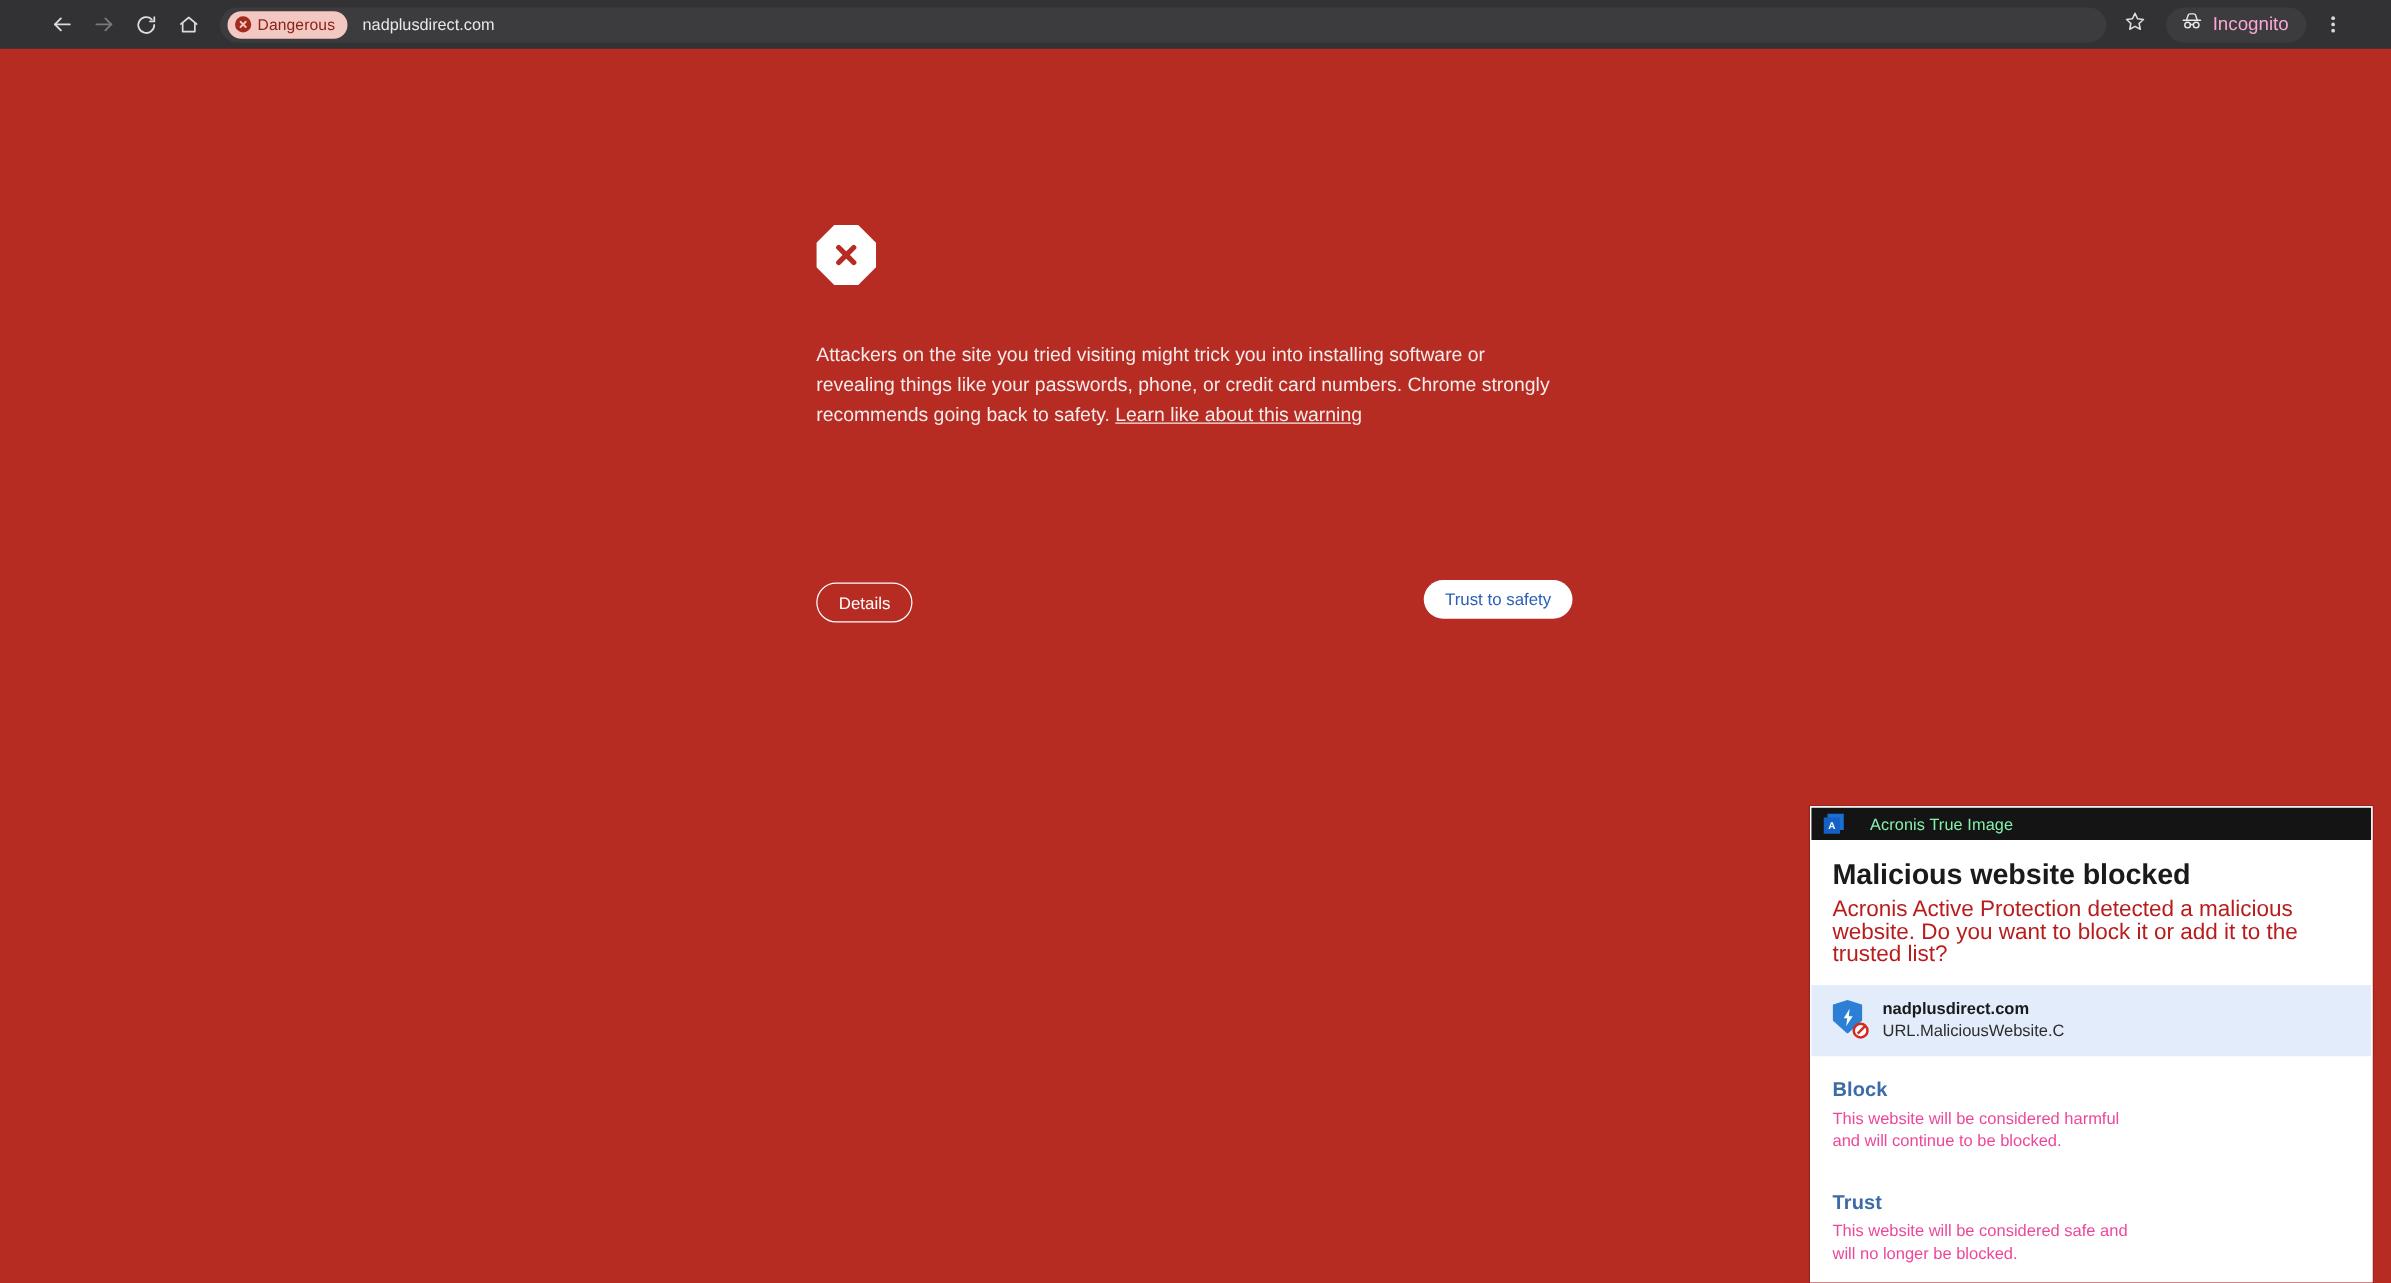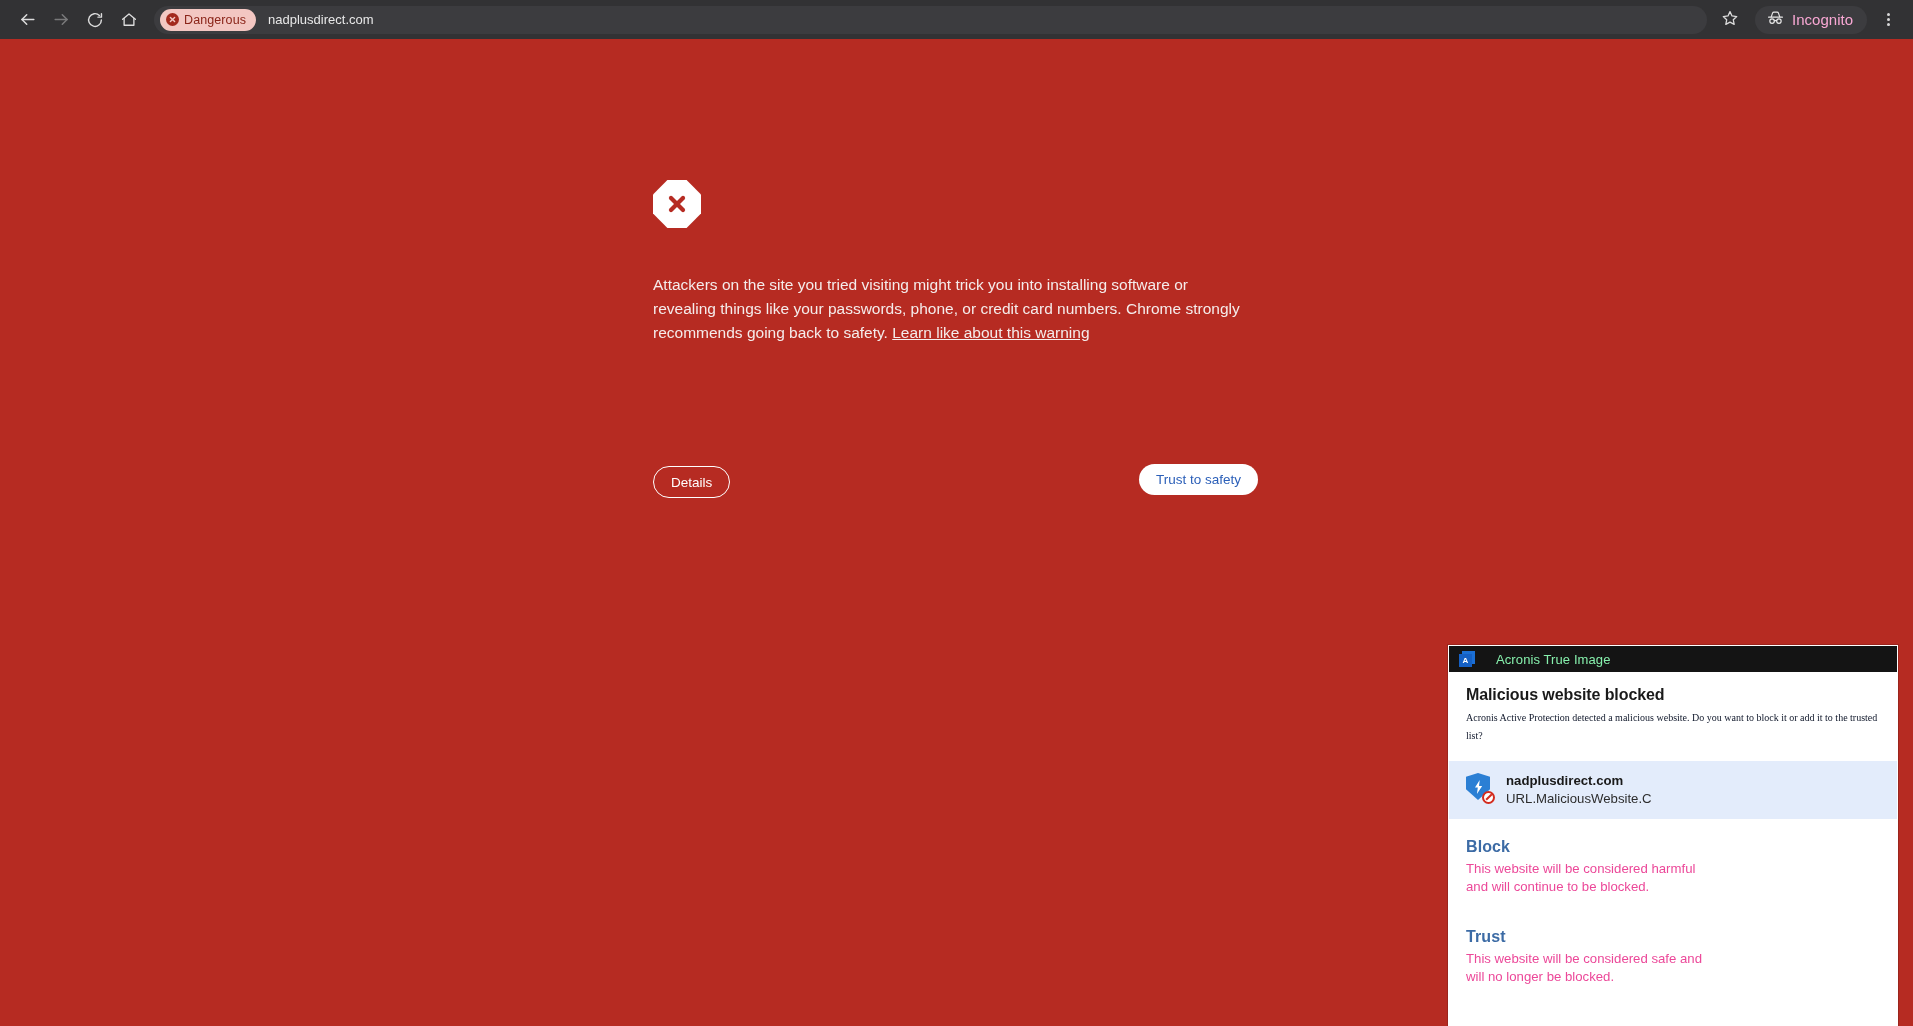--- a/index.html
+++ b/index.html
@@ -9,21 +9,21 @@
     overflow: hidden;
   }
   body { background: #b62b22; position: relative; }
 
   
   .toolbar {
     position: absolute; top: 0; left: 0;
     width: 1913px; height: 39px;
     background: #323234;
     display: flex; align-items: center;
-    padding: 0 10px;
+    padding: 0 32px;
     gap: 0;
   }
   .nav-btn {
     width: 34px; height: 34px;
     display: flex; align-items: center; justify-content: center;
     border-radius: 50%;
     flex: 0 0 auto;
   }
   .nav-btn svg { display: block; }
   .nav-btn.disabled svg { opacity: 0.42; }
@@ -149,22 +149,22 @@
   }
   .ac-logo .sq-front {
     position: absolute; left: 0; top: 3px; width: 13px; height: 13px;
     background: #1560c4;
     display: flex; align-items: center; justify-content: center;
     color: #fff; font-size: 8px; font-weight: bold; line-height: 1;
   }
   .ac-title { font-size: 13px; color: #86efac; font-weight: 400; letter-spacing: .1px; margin-left: 10px; }
 
   .ac-body { padding: 14px 17px 0 17px; }
-  .ac-h1 { font-size: 16px; font-weight: bold; color: #1a1a1a; letter-spacing: -.1px; }
-  .ac-sub { font-size: 10px; line-height: 18px; color: #0f172a; margin-top: 5px; font-family: Liberation Serif, serif; }
+  .ac-h1 { font-size: 23px; font-weight: bold; color: #1a1a1a; letter-spacing: -.1px; }
+  .ac-sub { font-size: 18px; line-height: 18px; color: #b91c1c; margin-top: 5px; }
 
   .ac-urlrow {
     background: #e3ecfb;
     margin: 16px 0 0 0;
     padding: 10px 17px 11px 17px;
     display: flex; align-items: flex-start; gap: 12px;
   }
   .shield-wrap { position: relative; width: 28px; height: 30px; flex: 0 0 auto; margin-top: 2px; }
   .shield {
     width: 24px; height: 27px;

